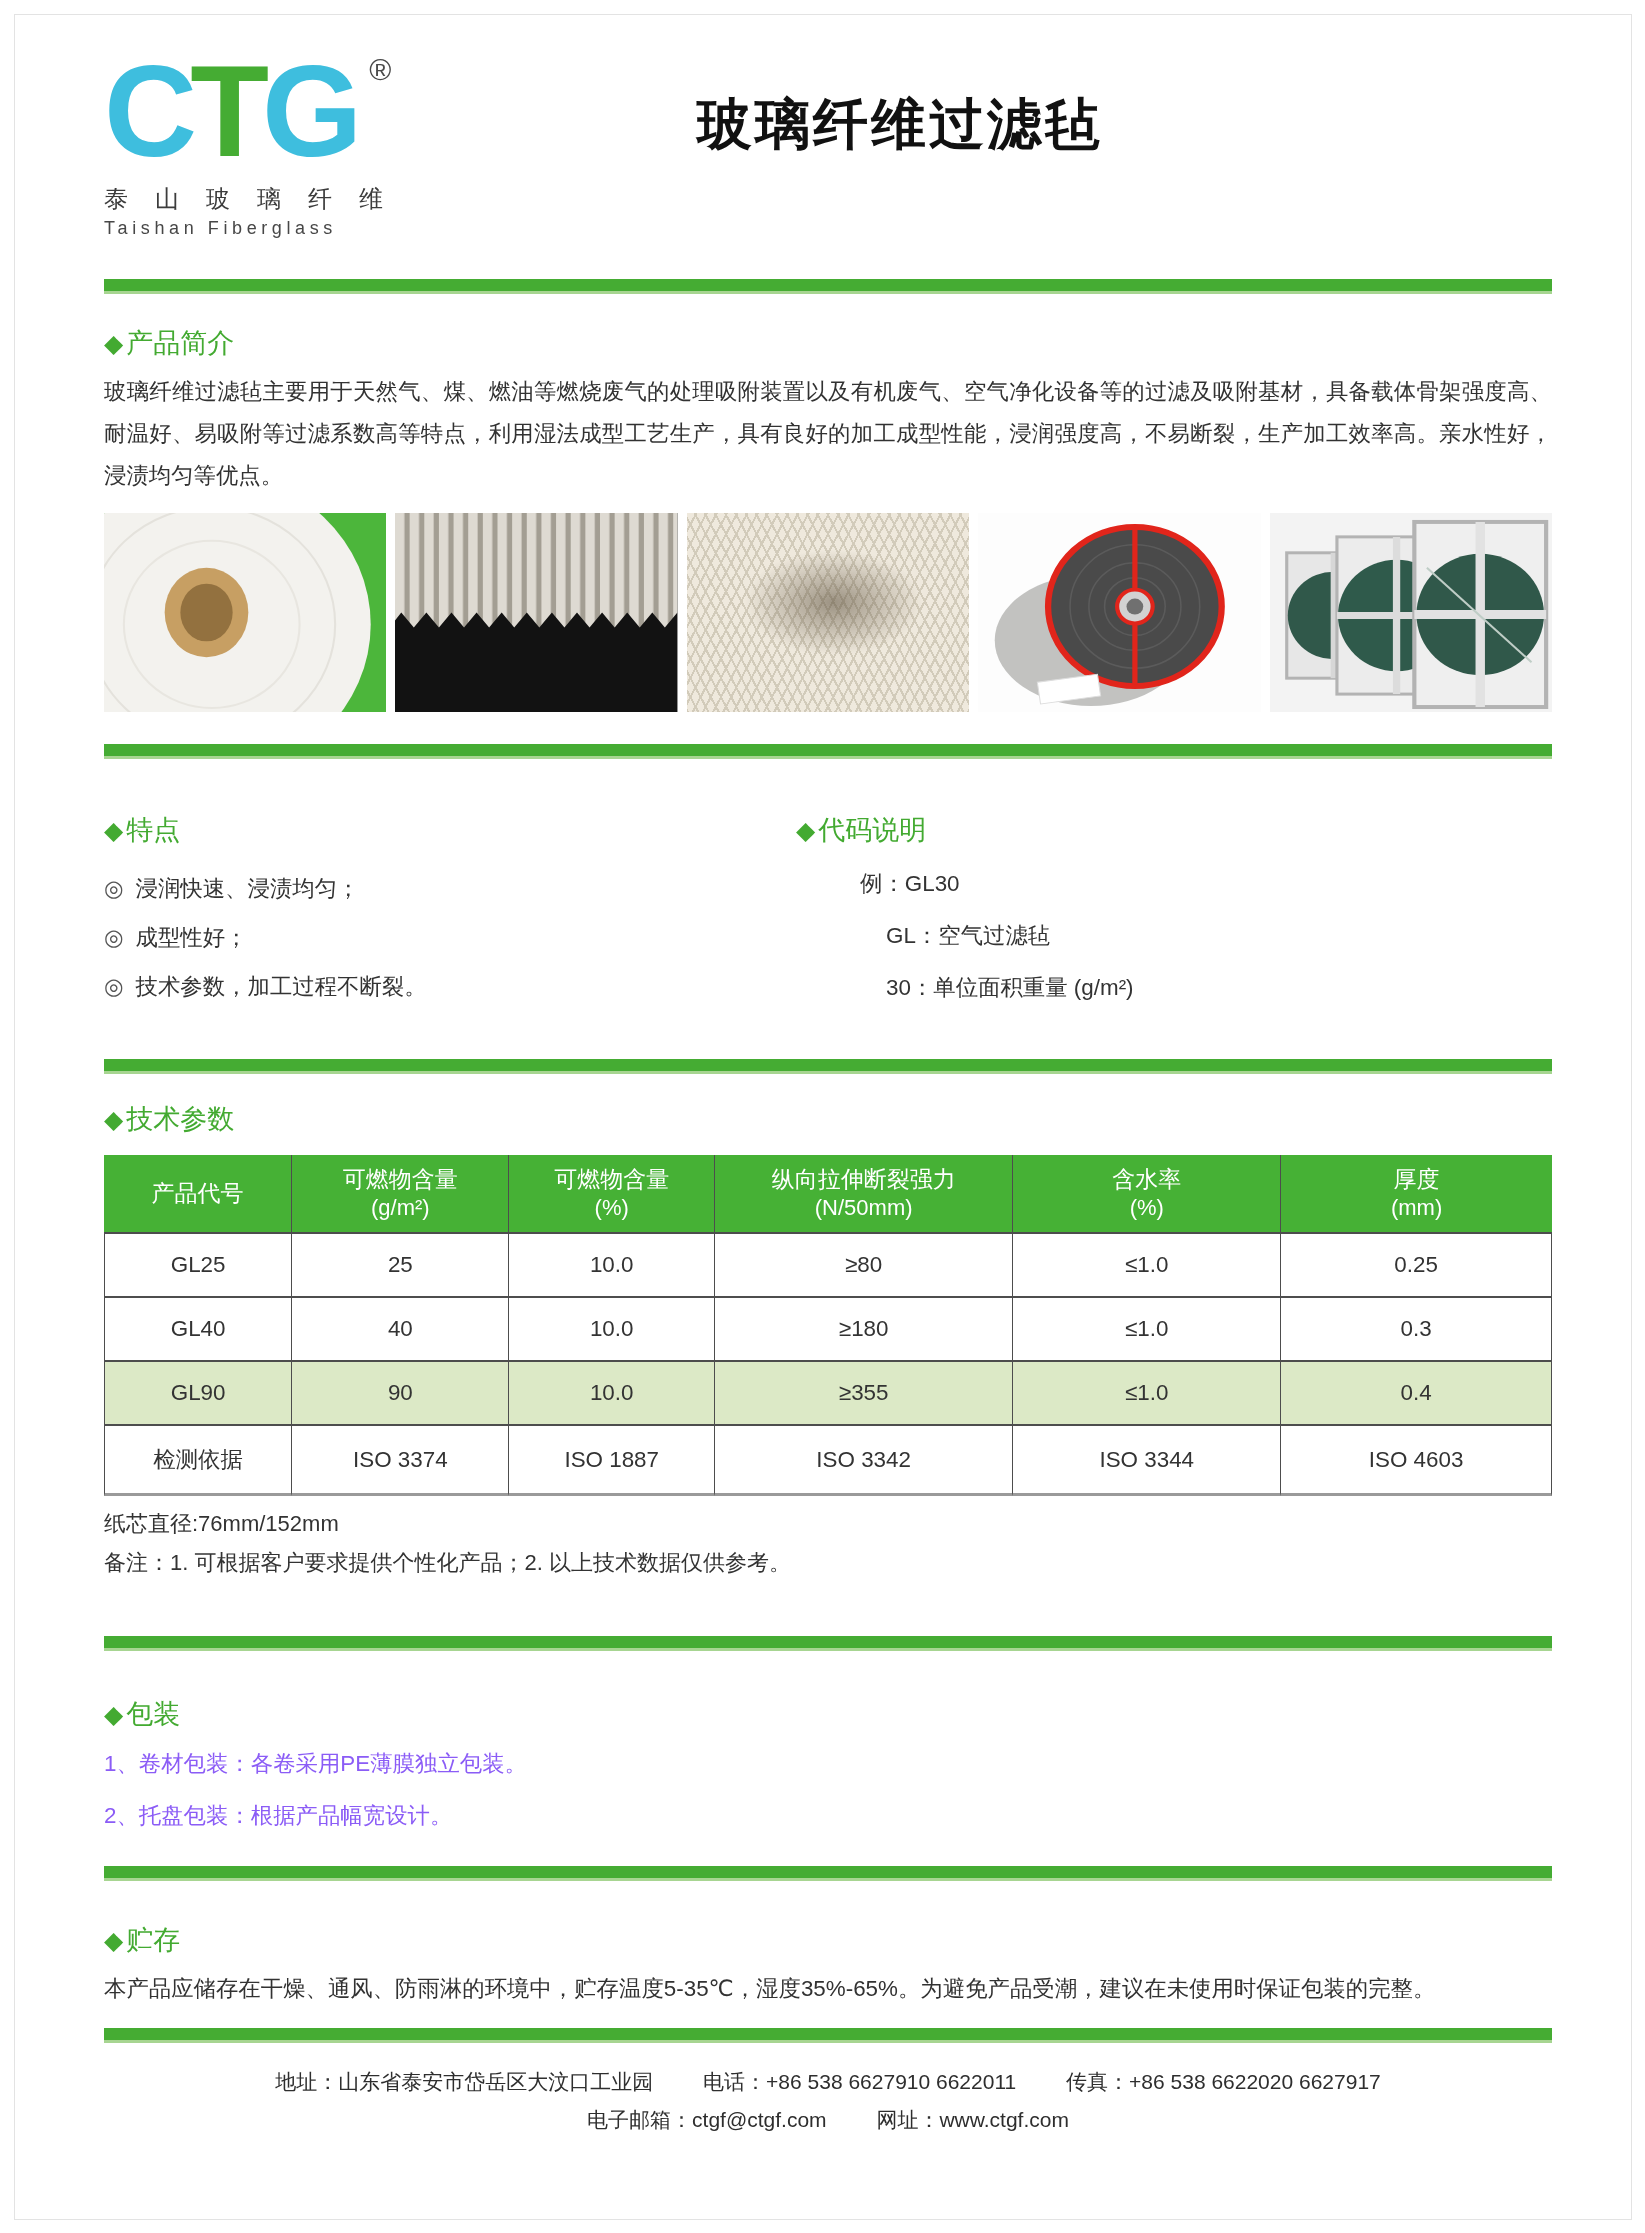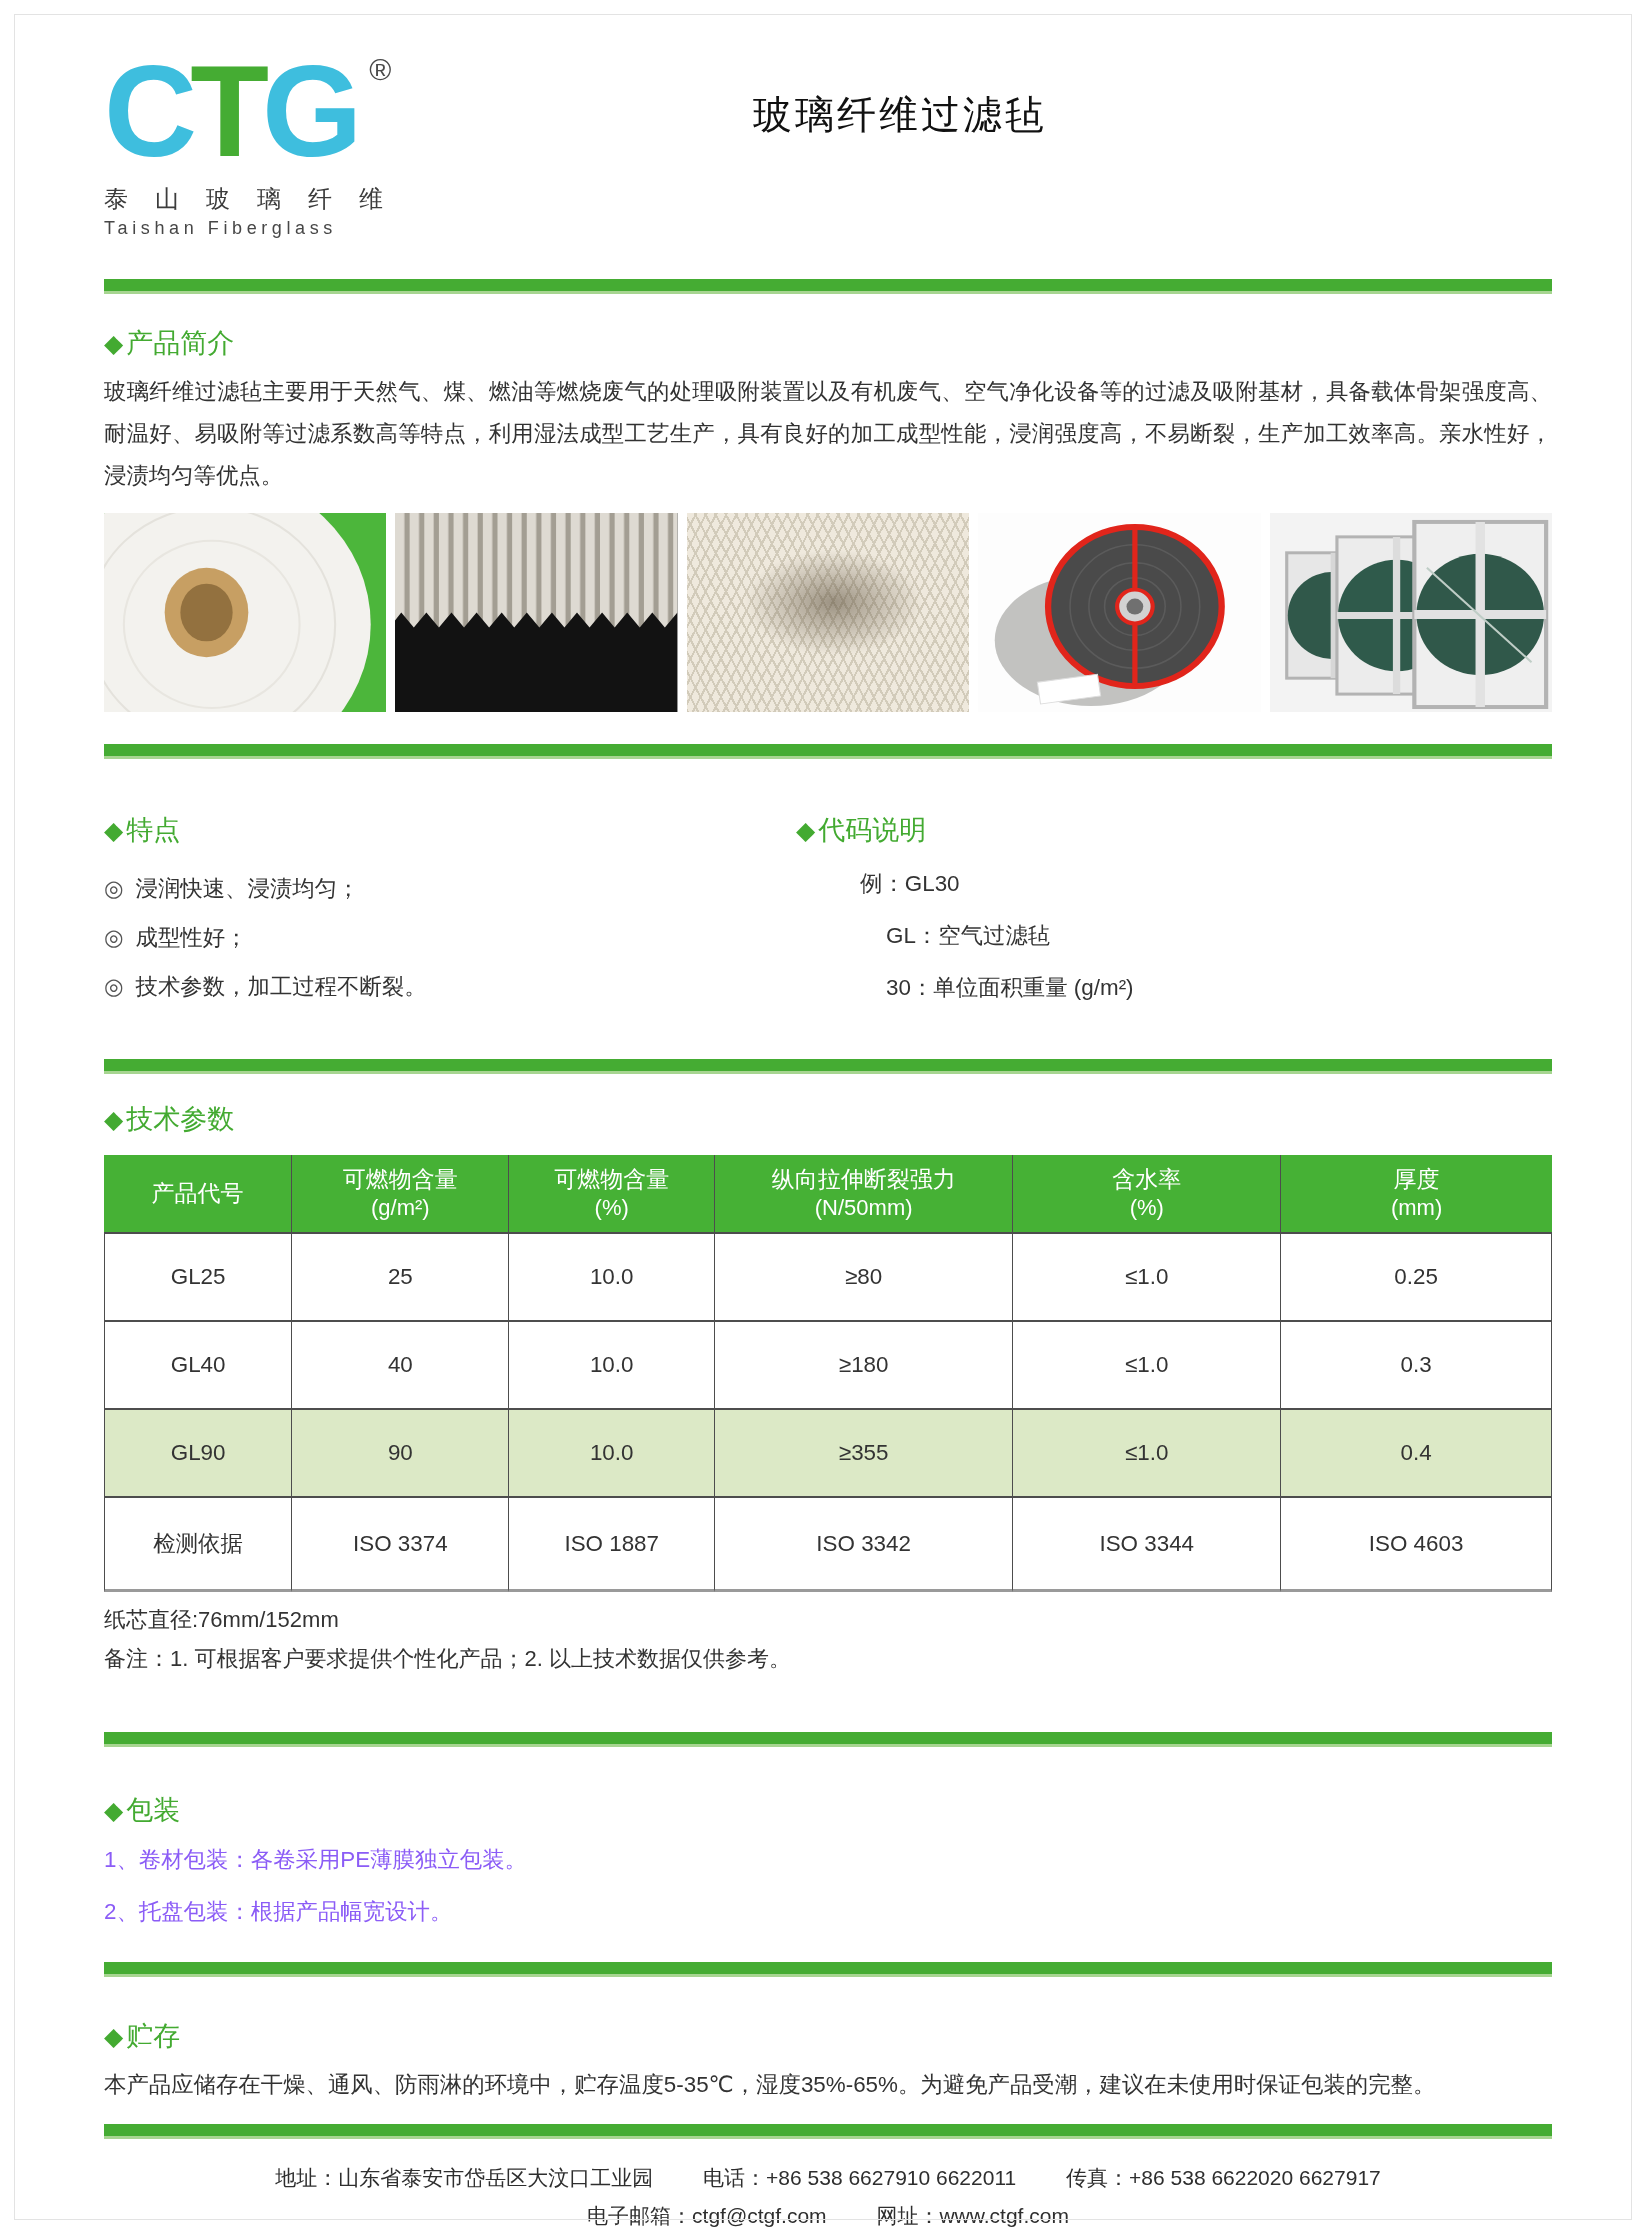--- a/index.html
+++ b/index.html
@@ -16,21 +16,21 @@
   .page::before { content:""; position:absolute; inset:14px; border:1px solid #e3e3e3; pointer-events:none; }
 
   
   .masthead { position:relative; height:195px; }
   .logo-word { font-weight:900; font-size:129px; line-height:0.95; letter-spacing:-7px; white-space:nowrap; }
   .logo-letter { display:inline-block; }
   .reg { display:inline-block; font-size:30px; font-weight:400; color:#4a4a4a; letter-spacing:0; vertical-align:top; position:relative; top:6px; left:14px; }
   .logo-cn { margin-top:10px; font-size:24px; color:#3c3c3c; letter-spacing:27px; margin-right:-27px; white-space:nowrap; }
   .logo-en { margin-top:3px; font-size:18px; color:#474747; letter-spacing:4.6px; white-space:nowrap; }
   .doc-title { position:absolute; left:398px; right:254px; top:38px; margin:0; text-align:center;
-               font-size:39px; font-weight:normal; color:#111; letter-spacing:3px; white-space:nowrap; }
+               font-size:55px; font-weight:bold; color:#111; letter-spacing:3px; white-space:nowrap; }
 
   
   .bar { height:12px; background:#45AC33; border-bottom:3px solid #A7D591; }
   .bar-1 { margin-top:34px; }
   .bar-2 { margin-top:32px; }
   .bar-3 { margin-top:48px; }
   .bar-4 { margin-top:58px; }
   .bar-5 { margin-top:30px; }
   .bar-6 { margin-top:18px; }
 
@@ -69,21 +69,21 @@
   table.tech { width:100%; border-collapse:separate; border-spacing:0; table-layout:fixed; margin-top:18px; }
   table.tech th {
     background:#46B135; color:#fff; font-weight:400;
     padding:9px 4px 11px; border-right:1px solid #4d4d4d; vertical-align:middle;
   }
   table.tech th:last-child { border-right:none; }
   .th-name { display:block; font-size:23px; line-height:30px; }
   .th-unit { display:block; font-size:22px; line-height:27px; }
   .th-unit:empty { display:none; }
   table.tech td {
-    text-align:center; font-size:22.4px; color:#333; padding:30px 4px;
+    text-align:center; font-size:22.4px; color:#333; padding:18px 4px;
     border-right:1px solid #4d4d4d; border-bottom:2px solid #4d4d4d; background:#fff;
   }
   table.tech td:first-child { border-left:1px solid #4d4d4d; }
   table.tech tbody tr:first-child td { border-top:2px solid #4d4d4d; }
   table.tech tbody tr:last-child td { border-bottom:3px solid #9a9a9a; }
   table.tech tr.alt td { background:#DCE9C6; }
   .core-note { margin-top:13px; font-size:22px; color:#333; }
   .remark { margin-top:9px; font-size:22px; color:#333; }
 
   

